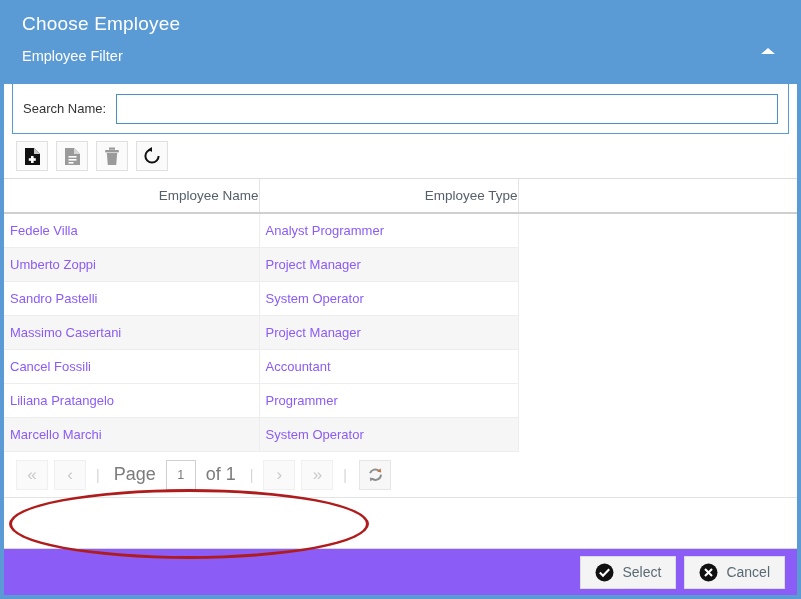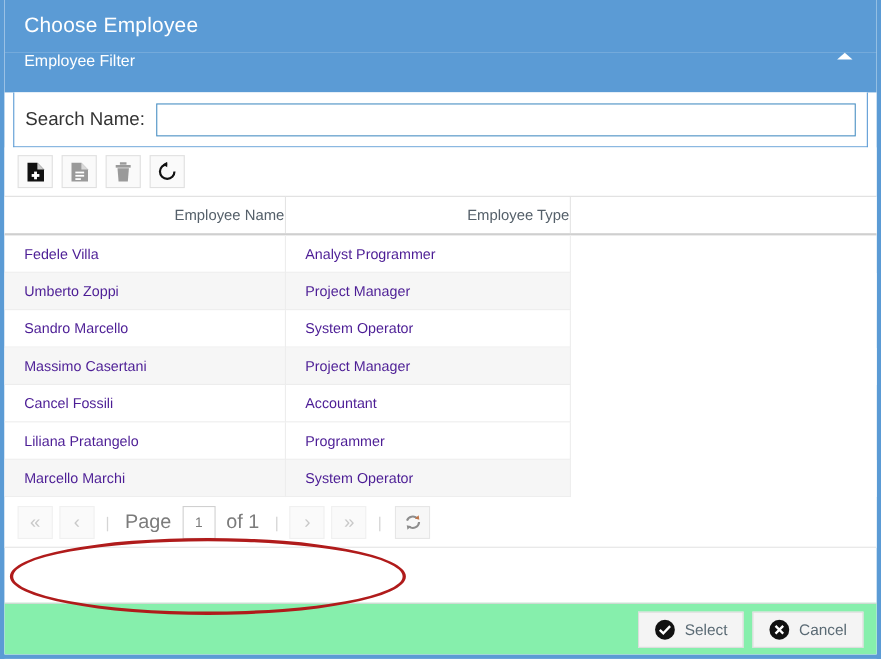--- a/index.html
+++ b/index.html
@@ -69,21 +69,21 @@
     margin: 0 8px;
     border: 1px solid #5b9bd5;
     border-top: none;
     box-sizing: border-box;
     height: 50px;
     display: flex;
     align-items: center;
     padding: 0 10px;
   }
   .search-label {
-    font-size: 17px;
+    font-size: 13px;
     color: #333333;
     margin-right: 10px;
     white-space: nowrap;
   }
   .search-input {
     flex: 1;
     height: 30px;
     border: 1px solid #4a90c4;
     box-sizing: border-box;
     font-size: 13px;
@@ -135,22 +135,22 @@
     text-align: right;
     padding: 9px 0 9px 10px;
     border-right: 1px solid #e4e4e4;
     border-bottom: 2px solid #cfcfcf;
     background: #ffffff;
     box-sizing: border-box;
   }
   table.emp-grid th.last-col { border-right: none; }
   table.emp-grid td {
     font-size: 13px;
-    color: #4c1d95;
-    padding: 9px 0 9px 18px;
+    color: #8b5cf6;
+    padding: 9px 0 9px 6px;
     border-bottom: 1px solid #ededed;
     box-sizing: border-box;
     white-space: nowrap;
     overflow: hidden;
   }
   table.emp-grid td.c0,
   table.emp-grid td.c1 { border-right: 1px solid #ededed; }
   table.emp-grid td.c2 { border-right: none; border-bottom: none; }
   table.emp-grid tr.alt td { background: #f6f6f6; }
   table.emp-grid tr.alt td.c2 { background: #ffffff; }
@@ -219,21 +219,21 @@
     margin-left: 2px;
   }
 
   
   .footer {
     position: absolute;
     left: 0;
     right: 0;
     bottom: 0;
     height: 47px;
-    background: #86efac;
+    background: #8b5cf6;
     border-top: 1px solid #d8d8d8;
     display: flex;
     align-items: center;
     justify-content: flex-end;
     padding-right: 12px;
     gap: 8px;
     box-sizing: border-box;
   }
   .act-btn {
     height: 33px;
@@ -337,21 +337,21 @@
           <td class="c0">Fedele Villa</td>
           <td class="c1">Analyst Programmer</td>
           <td class="c2"></td>
         </tr>
         <tr class="alt">
           <td class="c0">Umberto Zoppi</td>
           <td class="c1">Project Manager</td>
           <td class="c2"></td>
         </tr>
         <tr>
-          <td class="c0">Sandro Marcello</td>
+          <td class="c0">Sandro Pastelli</td>
           <td class="c1">System Operator</td>
           <td class="c2"></td>
         </tr>
         <tr class="alt">
           <td class="c0">Massimo Casertani</td>
           <td class="c1">Project Manager</td>
           <td class="c2"></td>
         </tr>
         <tr>
           <td class="c0">Cancel Fossili</td>

